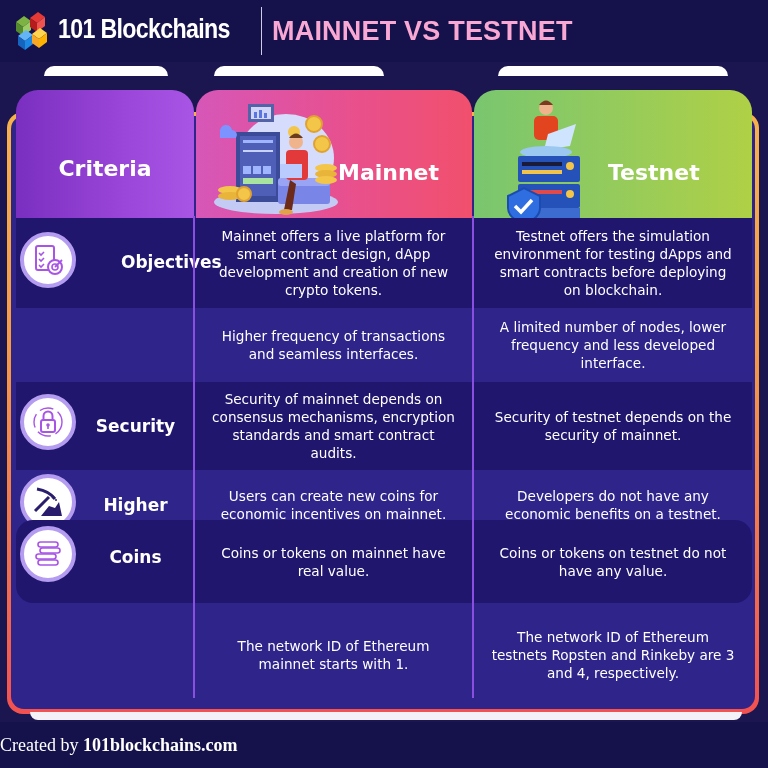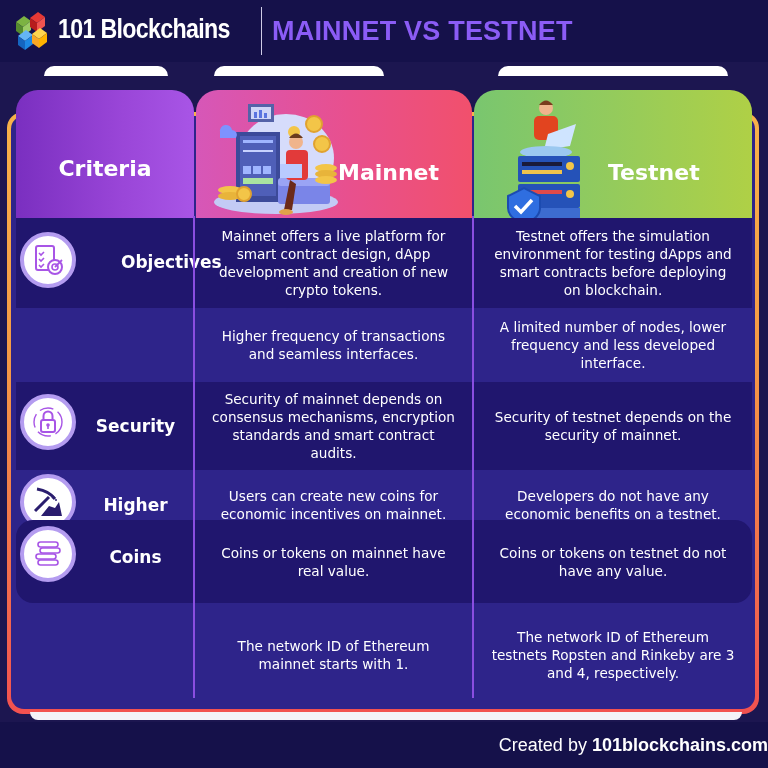--- a/index.html
+++ b/index.html
@@ -1,21 +1,21 @@
 <!DOCTYPE html>
 <html><head>
 <meta charset="utf-8">
 <style>
   html,body{margin:0;padding:0;}
   body{width:768px;height:768px;background:#1c1650;position:relative;overflow:hidden;font-family:"DejaVu Sans","Liberation Sans",sans-serif;color:#fff;}
   .header{position:absolute;left:0;top:0;width:768px;height:62px;background:#15114a;}
   .logo{position:absolute;left:12px;top:10px;width:42px;height:42px;}
   .brand{position:absolute;left:58px;top:14px;font-family:"Liberation Sans",sans-serif;font-weight:bold;font-size:27px;letter-spacing:-0.8px;transform:scaleX(0.86);transform-origin:left center;color:#fff;}
   .hdivider{position:absolute;left:261px;top:7px;width:1px;height:48px;background:#cfcce6;}
-  .title{position:absolute;left:272px;top:16px;font-family:"Liberation Sans",sans-serif;font-weight:bold;font-size:27px;letter-spacing:0.2px;color:#8b5cf6;}
+  .title{position:absolute;left:272px;top:16px;font-family:"Liberation Sans",sans-serif;font-weight:bold;font-size:27px;letter-spacing:0.2px;color:#f9a8d4;}
 
   .frame{position:absolute;left:7px;top:112px;width:752px;height:602px;border-radius:16px;
     background:linear-gradient(180deg,#f7b24a 0%,#f59a45 40%,#f26a4d 80%,#f25150 100%);}
   .frame-inner{position:absolute;left:4px;top:4px;right:4px;bottom:5px;border-radius:13px;background:#2e248a;}
   .frame-shadow{position:absolute;left:30px;top:712px;width:712px;height:8px;background:#f4f2f8;border-radius:0 0 10px 10px;}
 
   .card{position:absolute;top:70px;height:138px;border-radius:22px 22px 0 0;margin-top:20px;}
   .card-tab{position:absolute;top:66px;height:10px;background:#fff;border-radius:10px 10px 0 0;}
   .card.criteria{left:16px;width:178px;background:linear-gradient(90deg,#7a2fc0 0%,#9a46d8 60%,#a855e6 100%);}
   .card.mainnet{left:196px;width:276px;background:linear-gradient(90deg,#d657b8 0%,#e8508e 55%,#f1506c 100%);}
@@ -31,21 +31,21 @@
   .row.dark{background:#20166e;}
   .row.light{background:#2e248a;}
   .crit{position:absolute;left:0;top:0;width:177px;height:100%;}
   .icon-circle{position:absolute;left:4px;width:56px;height:56px;border-radius:50%;background:#fff;border:4px solid #b49cf0;box-sizing:border-box;display:flex;align-items:center;justify-content:center;}
   .crit-label{position:absolute;left:62px;right:0;text-align:center;font-weight:bold;font-size:17px;line-height:22px;}
   .cell{position:absolute;top:0;height:100%;display:flex;align-items:center;justify-content:center;text-align:center;font-size:13.6px;line-height:18px;padding:0 16px;box-sizing:border-box;}
   .cell.m{left:179px;width:277px;}
   .cell.t{left:458px;width:278px;}
   .vline{position:absolute;top:216px;width:2px;height:482px;background:#8a4ee0;}
 
-  .footer{position:absolute;left:0;top:722px;width:768px;height:46px;background:#15114a;text-align:right;line-height:46px;font-family:Liberation Sans, sans-serif;font-size:18px;color:#fff;}
+  .footer{position:absolute;left:0;top:722px;width:768px;height:46px;background:#15114a;text-align:left;line-height:46px;font-family:Liberation Serif, serif;font-size:18px;color:#fff;}
   .footer b{font-weight:bold;}
 </style>
 </head>
 <body>
 
 <div class="header">
   <svg class="logo" viewBox="0 0 42 42">
     <polygon points="4,12 12,6 19,11 11,17" fill="#7cb342"></polygon>
     <polygon points="4,12 11,17 11,26 4,21" fill="#558b2f"></polygon>
     <polygon points="11,17 19,11 19,20 11,26" fill="#9ccc65"></polygon>

